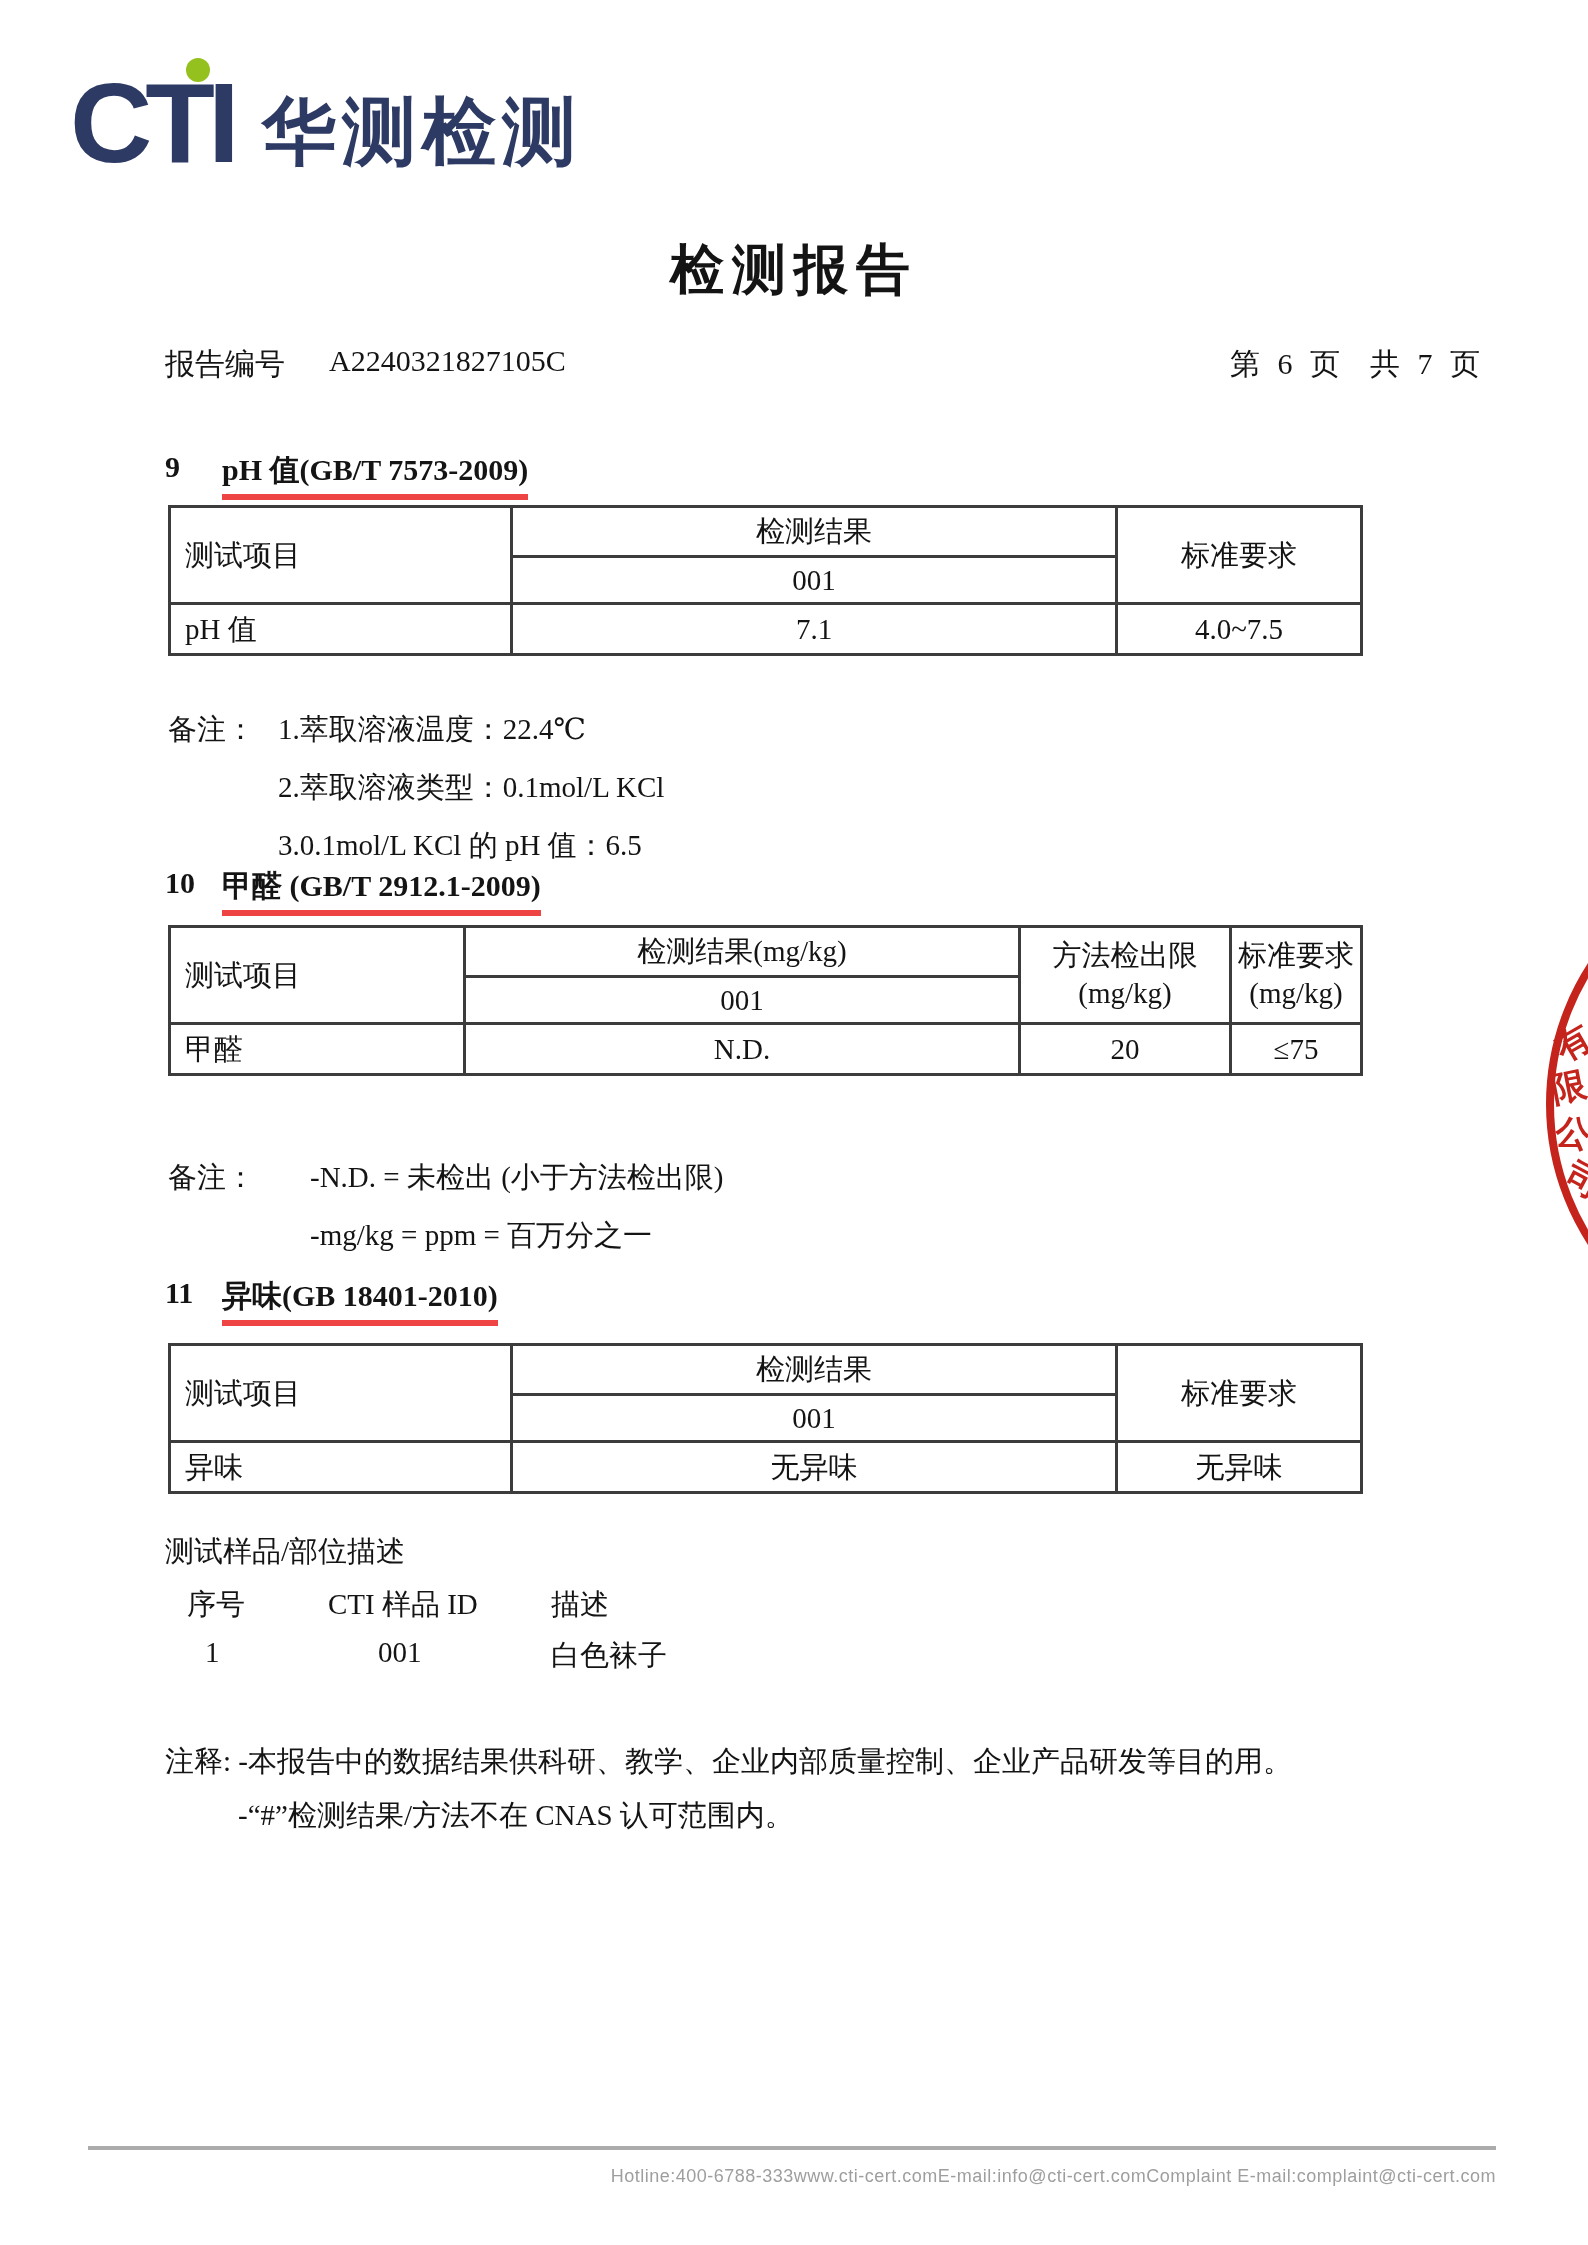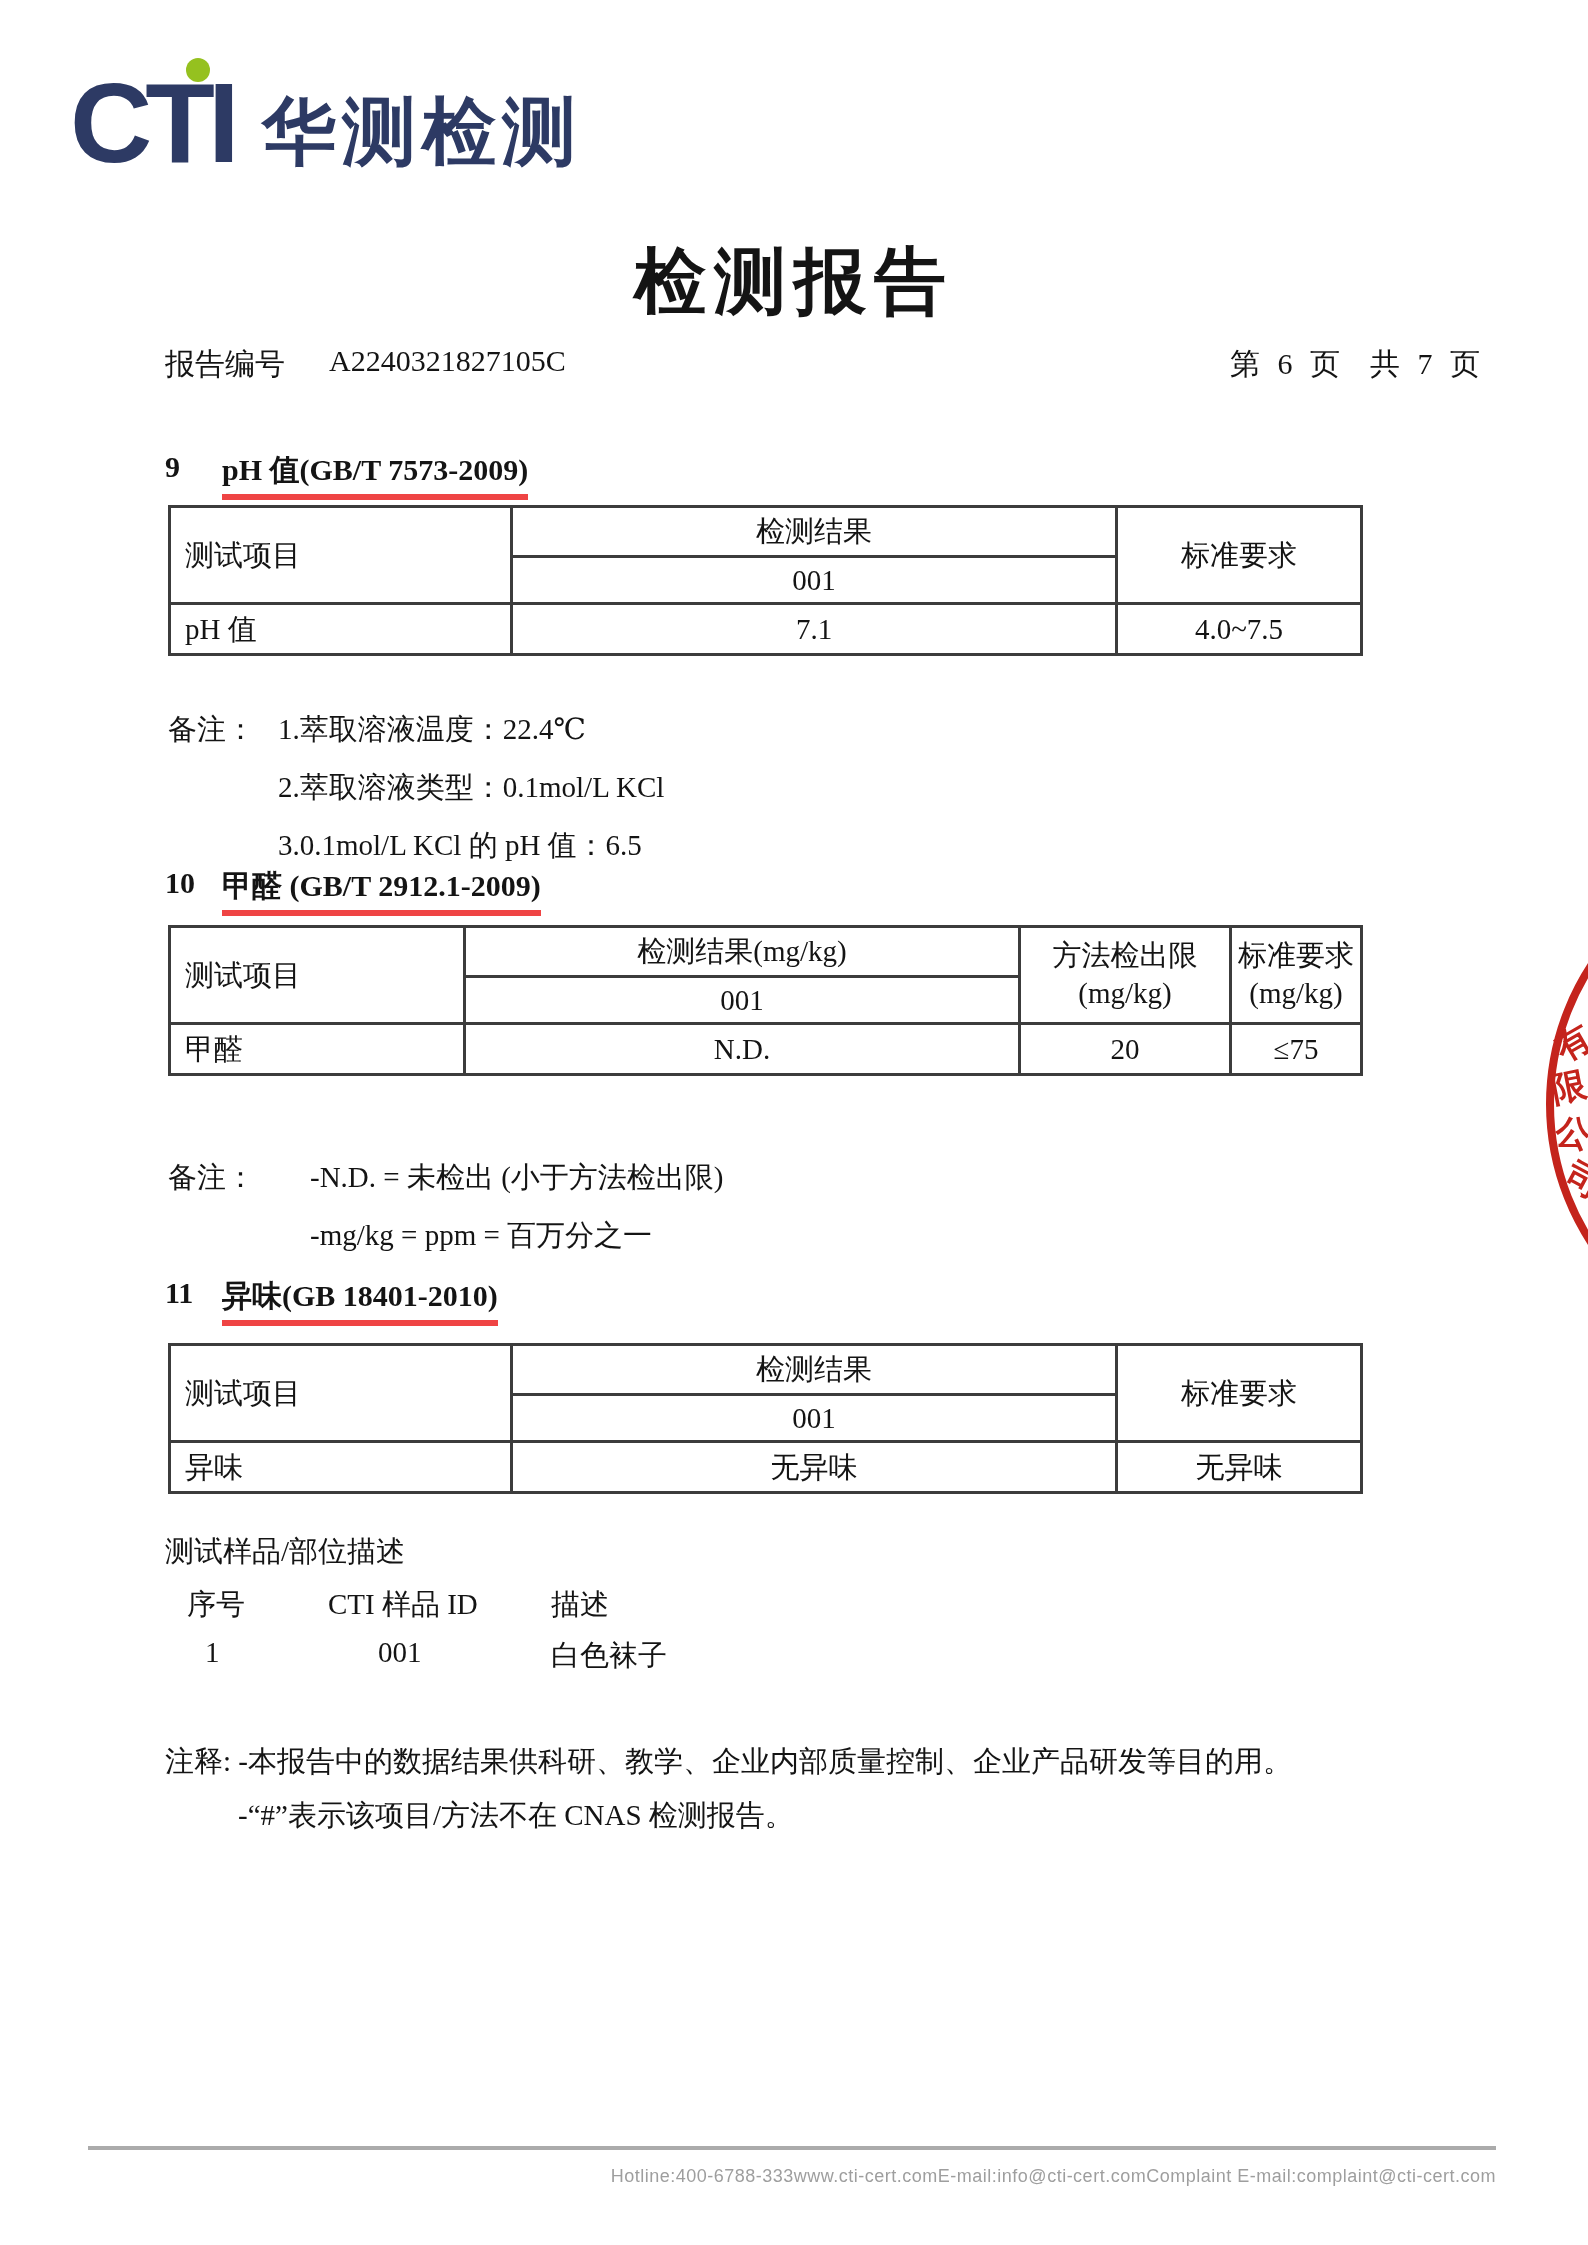--- a/index.html
+++ b/index.html
@@ -7,21 +7,21 @@
   .page {
     position:relative; width:1588px; height:2245px; margin:0 auto;
     background:#fff; overflow:hidden;
     font-family:"Liberation Serif","DejaVu Serif",serif; color:#141414;
   }
   
   .logo { position:absolute; top:36px; left:70px; }
   
   .title {
     position:absolute; top:234px; left:0; width:100%;
-    text-align:center; font-size:72px; font-weight:bold; letter-spacing:8px;
+    text-align:center; font-size:54px; font-weight:bold; letter-spacing:8px;
   }
   
   .meta {
     position:absolute; top:344px; left:165px; width:1320px;
     display:flex; justify-content:space-between; font-size:30px;
   }
   .meta-left { display:flex; }
   .report-number { margin-left:44px; }
   .page-info { letter-spacing:5px; white-space:pre;margin-left:18px; }
   
@@ -214,21 +214,21 @@
 
   <div class="sample-title">测试样品/部位描述</div>
   <span class="sample-pos sh-no">序号</span>
   <span class="sample-pos sh-id">CTI 样品 ID</span>
   <span class="sample-pos sh-desc">描述</span>
   <span class="sample-pos sr-no">1</span>
   <span class="sample-pos sr-id">001</span>
   <span class="sample-pos sr-desc">白色袜子</span>
 
   <div class="remark1">注释: -本报告中的数据结果供科研、教学、企业内部质量控制、企业产品研发等目的用。</div>
-  <div class="remark2">-“#”表示该项目/方法不在 CNAS 检测报告。</div>
+  <div class="remark2">-“#”检测结果/方法不在 CNAS 认可范围内。</div>
 
   <div class="stamp">
     <svg width="74" height="286" viewBox="0 0 74 286">
       <circle cx="289" cy="142" r="253" fill="none" stroke="#c4241c" stroke-width="8"></circle>
       <g fill="#c4241c" font-size="35" font-weight="bold" font-family="Liberation Serif, DejaVu Serif, serif">
         <text x="50" y="100" transform="rotate(-30 50 100)">有</text>
         <text x="40" y="140" transform="rotate(-11 40 140)">限</text>
         <text x="40" y="180" transform="rotate(9 40 180)">公</text>
         <text x="49" y="220" transform="rotate(28 49 220)">司</text>
       </g>

